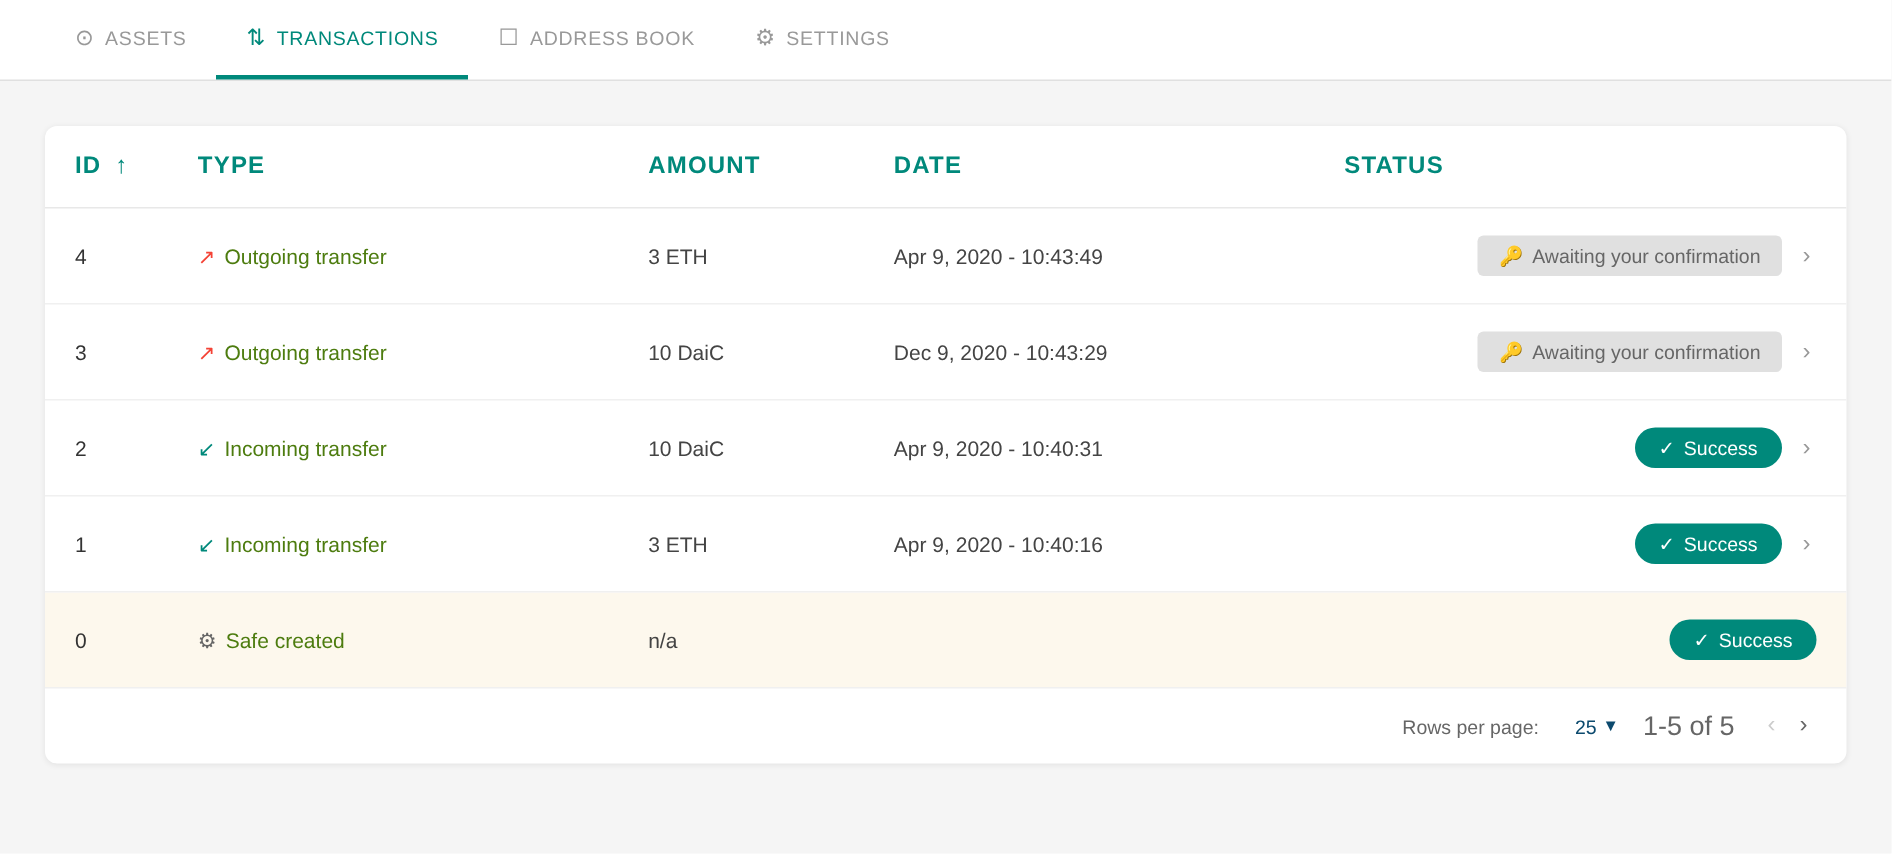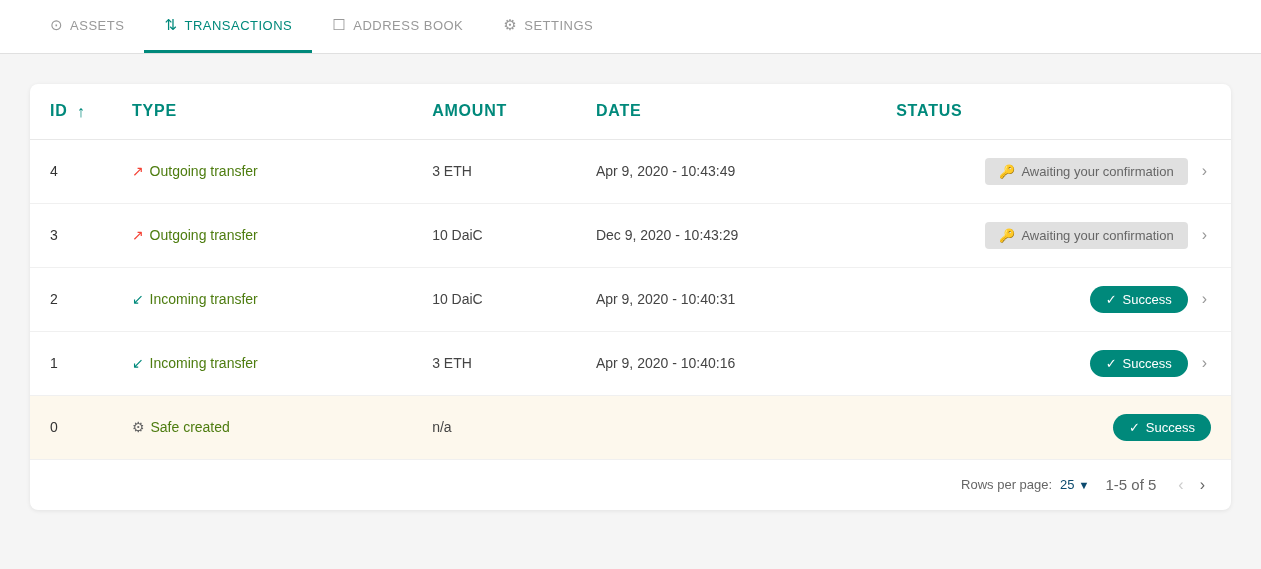--- a/index.html
+++ b/index.html
@@ -173,34 +173,34 @@
       display: flex;
       align-items: center;
       justify-content: flex-end;
       padding: 14px 20px;
       gap: 16px;
       border-top: 1px solid #f0f0f0;
     }
     .rows-per-page {
       display: flex;
       align-items: center;
-      gap: 8px;
+      gap: 24px;
       color: #666;
       font-size: 13px;
     }
     .rows-select {
       display: inline-flex;
       align-items: center;
       gap: 4px;
       font-size: 13px;
       color: #0c4a6e;
       cursor: pointer;
     }
     .page-info {
-      font-size: 15px;
+      font-size: 18px;
       color: #666;
     }
     .page-nav {
       display: flex;
       gap: 4px;
     }
     .page-btn {
       background: none;
       border: none;
       cursor: pointer;

